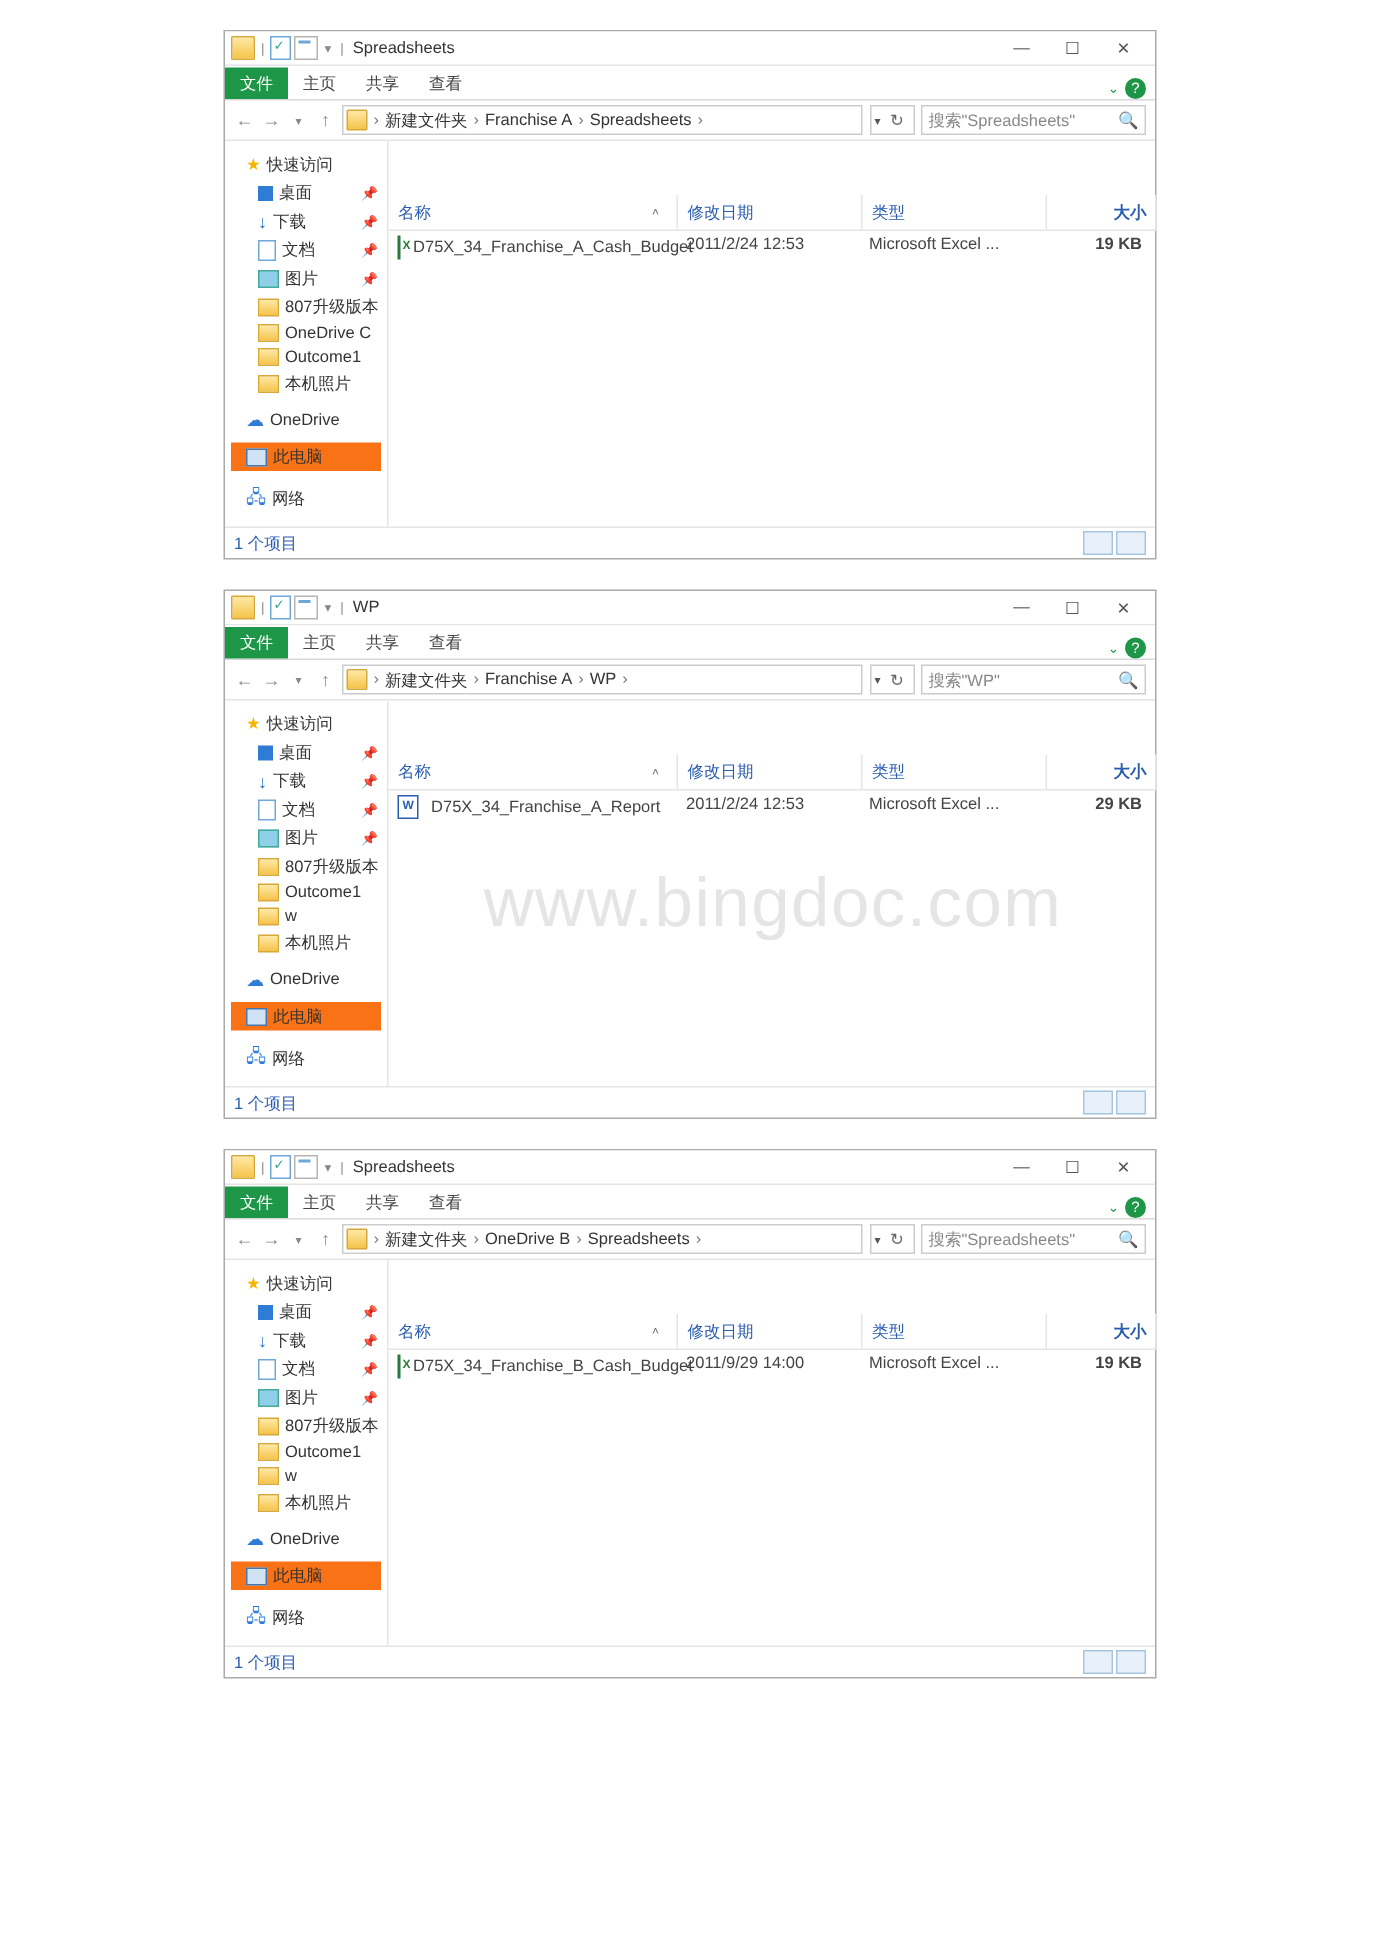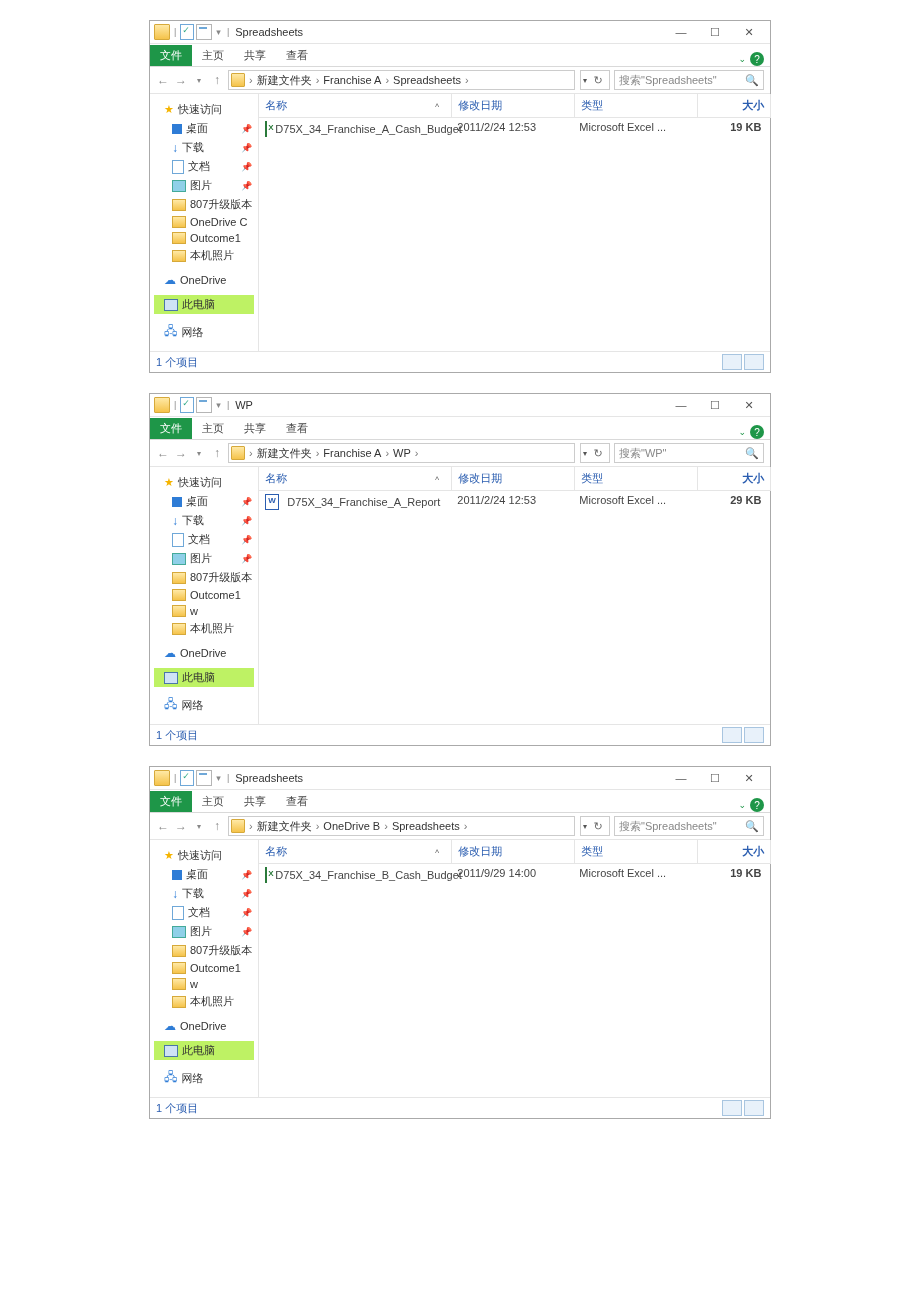--- a/index.html
+++ b/index.html
@@ -109,40 +109,41 @@
     width:110px;
     border-right:1px solid #e5e5e5;
     padding:6px 4px;
     font-size:11px;
   }
   .sb-item{
     display:flex;align-items:center;gap:4px;
     padding:2px 2px 2px 10px;
     white-space:nowrap;
   }
-  .sb-item.selected{background:#bef264;}
+  .sb-item.selected{background:#f97316;}
   .star{color:#f5b400;font-size:11px;}
   .blue-sq{width:10px;height:10px;background:#2e7cd6;display:inline-block;}
   .blue-arrow{color:#2e7cd6;font-size:12px;}
   .doc-ico{width:10px;height:12px;border:1px solid #6fa8d8;background:#fff;}
   .pic-ico{width:12px;height:10px;background:#8fd0e8;border:1px solid #4a9;}
   .fold-ico{width:12px;height:10px;background:linear-gradient(#ffe9a6,#f5c34a);border:1px solid #d6a93a;}
   .cloud{color:#2e7cd6;font-size:12px;}
   .pc-ico{width:12px;height:10px;background:#cfe3f5;border:1px solid #4a77a8;}
   .net-ico{color:#2e7cd6;font-size:12px;}
   .pin{color:#aaa;font-size:9px;margin-left:auto;}
   .list {
     flex:1;
     position:relative;
   }
   .list-header {
     display:flex;
     border-bottom:1px solid #e5e5e5;
     font-size:11px;
     color:#2a5db0;
+    margin-top:36px;
   }
   .list-header div{padding:4px 6px;border-right:1px solid #e5e5e5;}
   .col-name{width:180px;display:flex;align-items:center;gap:4px;}
   .col-date{width:110px;}
   .col-type{width:110px;}
   .col-size{width:60px;text-align:right;font-weight:bold;}
   .sort-ind{font-size:8px;color:#666;margin-left:auto;margin-right:6px;}
   .list-row {display:flex;font-size:11px;color:#444;}
   .list-row div{padding:3px 6px;}
   .file-ico{width:12px;height:14px;background:#fff;border:1px solid #2a7a3a;display:inline-block;margin-right:4px;position:relative;}
@@ -407,20 +408,21 @@
           <div class="sb-item selected" style="margin-top: 6px;">
             <span class="pc-ico"></span>
             <span>此电脑</span>
           </div>
           <div class="sb-item" style="margin-top: 6px;">
             <span class="net-ico">🖧</span>
             <span>网络</span>
           </div>
         </div>
         <div class="list">
+          <div class="watermark">www.bingdoc.com</div>
           <div class="list-header">
     <div class="col-name">
               <span>名称</span>
               <span class="sort-ind">˄</span>
             </div>
     <div class="col-date">修改日期</div>
     <div class="col-type">类型</div>
     <div class="col-size">大小</div>
           </div>
           <div class="list-row">

